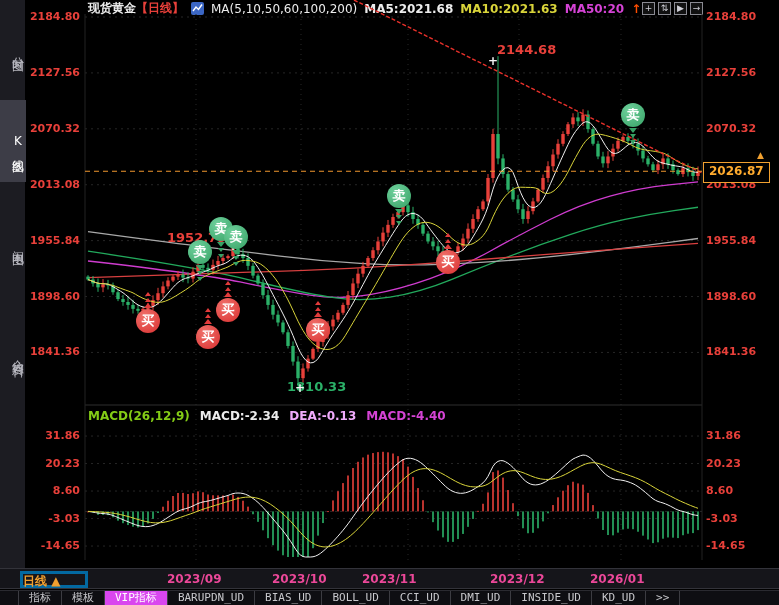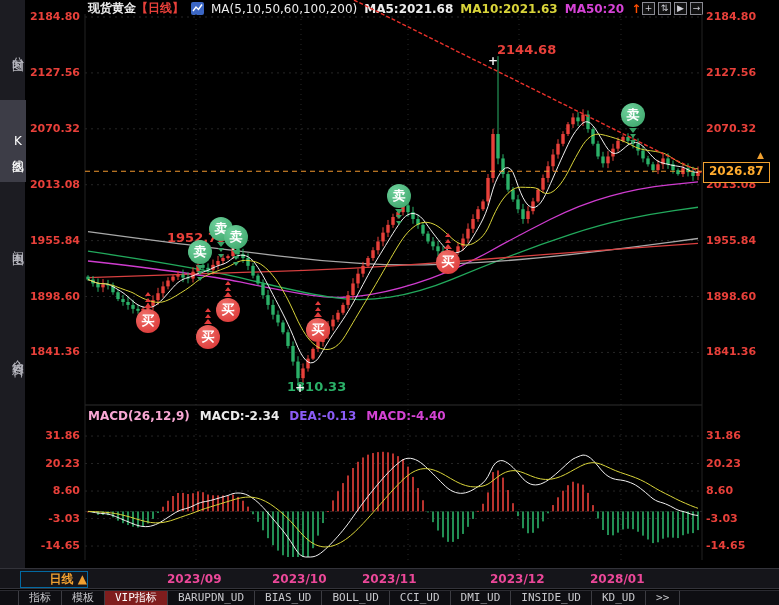--- a/index.html
+++ b/index.html
@@ -35,34 +35,34 @@
        display:flex;align-items:center;justify-content:center;transform:translate(-50%,-50%);}
   .sig.sell{background:radial-gradient(circle at 35% 30%,#6fd09c,#36a265);}
   .sig.buy{background:radial-gradient(circle at 35% 30%,#f0716b,#d92f2f);}
   .tri{position:absolute;width:0;height:0;transform:translateX(-50%);}
   
   .price-tag{position:absolute;left:703px;width:67px;height:21px;border:1px solid #f0a030;background:#000;
              color:#ffab2e;font-size:12px;font-weight:bold;line-height:17px;padding-left:5px;}
   .price-arrow{position:absolute;color:#f0a030;font-size:9px;}
   
   .macd-header{position:absolute;left:88px;top:409px;display:flex;gap:10px;font-size:12px;font-weight:bold;white-space:nowrap;}
-  .m-f{color:#f9a8d4;text-align:right;}.m-diff{color:#ececec;}.m-dea{color:#8b5cf6;}.m-macd{color:#d543d5;}
+  .m-f{color:#84cc16;text-align:right;}.m-diff{color:#ececec;}.m-dea{color:#f0abfc;}.m-macd{color:#d543d5;}
   
   .date-bar{position:absolute;left:0;top:568px;width:779px;height:21px;background:#15151a;
             border-top:1px solid #33333a;border-bottom:1px solid #33333a;}
-  .period-cell{position:absolute;left:20px;top:2px;width:68px;height:17px;border:1px solid #0369a1;
-               color:#f0a030;font-size:12px;font-weight:bold;text-align:right;line-height:15px;cursor:pointer;}
+  .period-cell{position:absolute;left:20px;top:2px;width:68px;height:17px;border:3px solid #0369a1;
+               color:#f0a030;font-size:12px;font-weight:bold;text-align:left;line-height:15px;cursor:pointer;}
   .date-label{position:absolute;top:3px;color:#ec4899;font-size:12px;font-weight:bold;}
   
   .bottom-bar{position:absolute;left:0;top:590px;width:779px;height:15px;background:#0e0e12;display:flex;
               align-items:stretch;padding-left:18px;border-top:1px solid #2a2a30;}
   .tab{border-right:1px solid #3c3c42;color:#c8c8cc;font-size:11px;line-height:14px;padding:0 10px;
        cursor:pointer;font-family:"DejaVu Sans Mono","DejaVu Sans",monospace;white-space:nowrap;}
   .tab:first-child{border-left:1px solid #3c3c42;}
-  .tab.sel{background:#7f1d1d;color:#ffffff;}
+  .tab.sel{background:#d946ef;color:#ffffff;}
 </style>
 </head>
 <body>
 
 <div class="screen">
 
   <aside class="sidebar" id="sidebar">
       <div class="side-item" style="top: 6px; height: 82px;">分时图</div>
       <div class="side-item sel" style="top: 100px; height: 82px;">K线图</div>
       <div class="side-item" style="top: 200px; height: 82px;">闪电图</div>
@@ -591,21 +591,21 @@
 
   <div class="date-bar">
     <div class="period-cell">
       <span>日线</span>
       <span>▲</span>
     </div>
   <div class="date-label" style="left: 167px;">2023/09</div>
       <div class="date-label" style="left: 272px;">2023/10</div>
       <div class="date-label" style="left: 362px;">2023/11</div>
       <div class="date-label" style="left: 490px;">2023/12</div>
-      <div class="date-label" style="left: 590px;">2028/01</div>
+      <div class="date-label" style="left: 590px;">2026/01</div>
     </div>
 
   <div class="bottom-bar" id="tabs">
       <div class="tab">指标</div>
       <div class="tab">模板</div>
       <div class="tab sel">VIP指标</div>
       <div class="tab">BARUPDN_UD</div>
       <div class="tab">BIAS_UD</div>
       <div class="tab">BOLL_UD</div>
       <div class="tab">CCI_UD</div>

